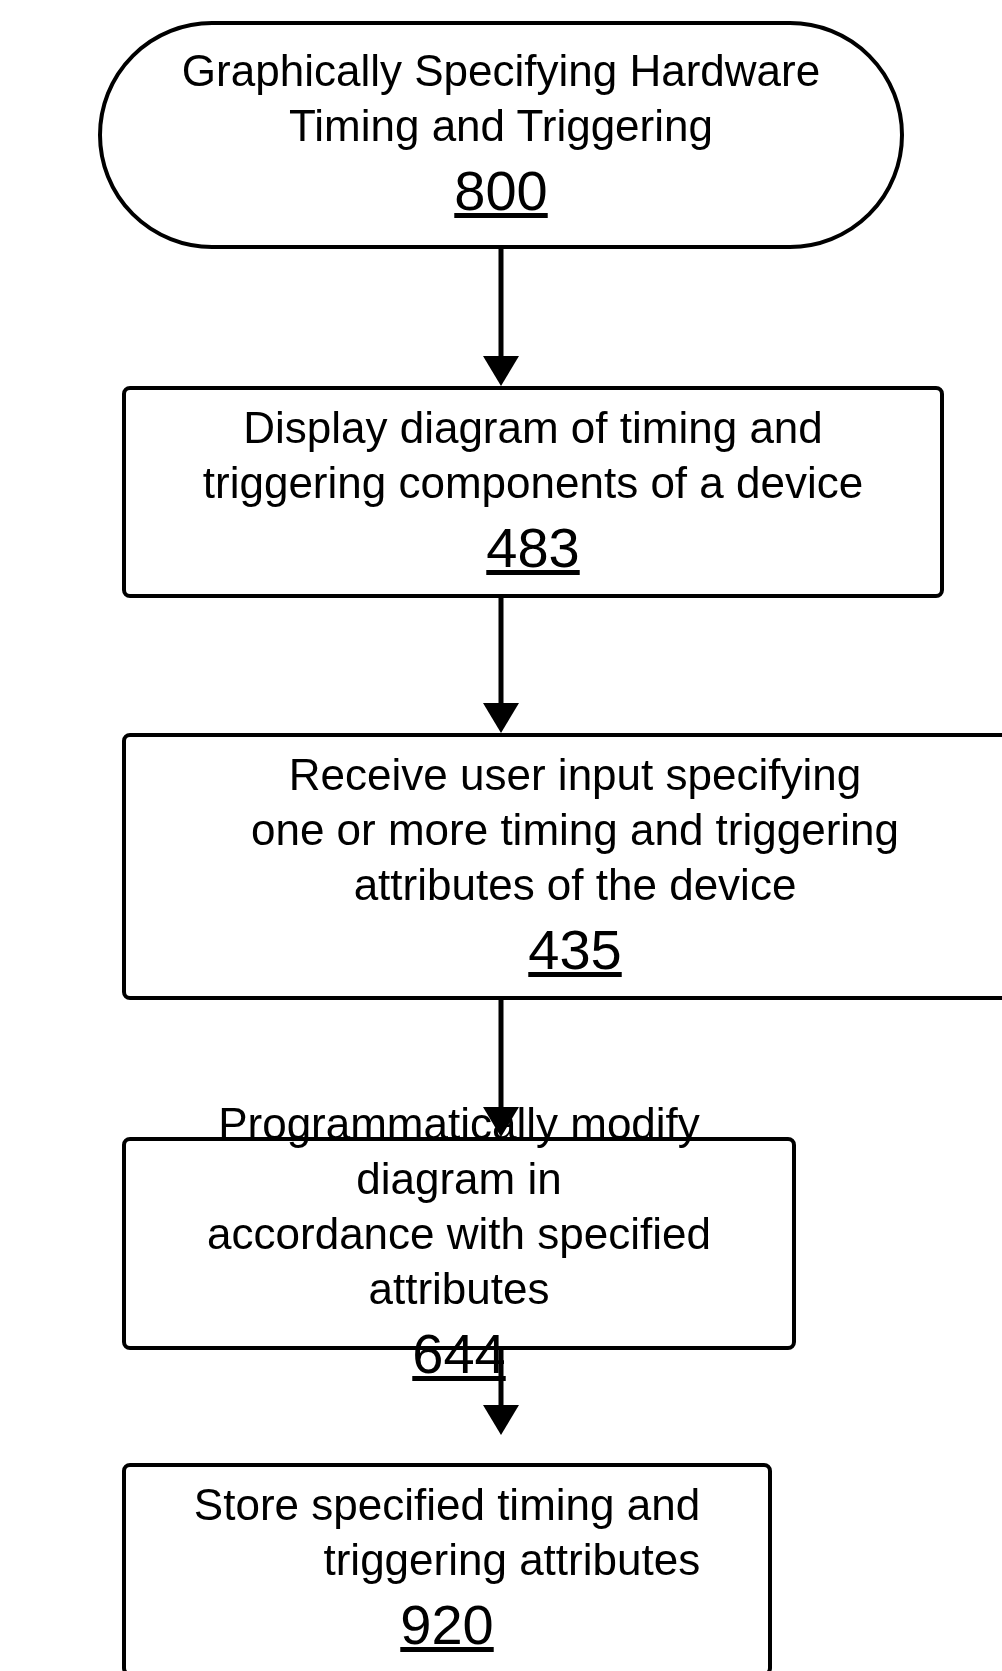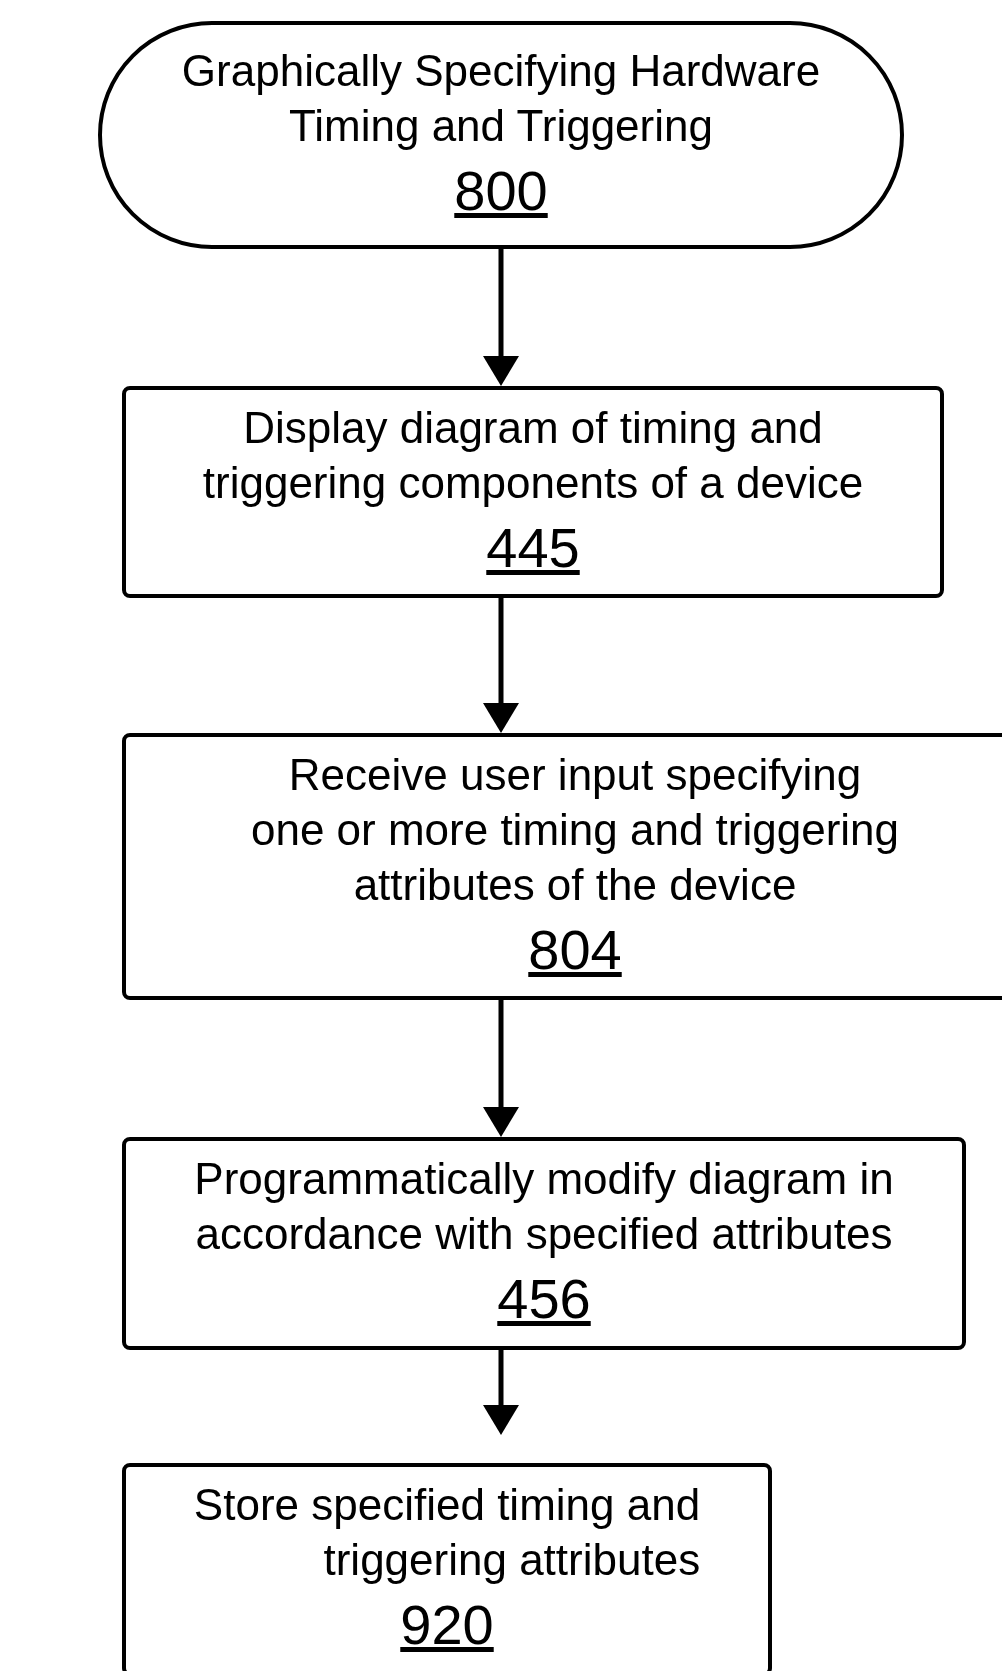--- a/index.html
+++ b/index.html
@@ -86,44 +86,44 @@
   </div>
 
   <div class="arrow" style="top:249px; height:137px; width:40px;">
     <div class="arrow-line" style="height:112px;"></div>
     <div class="arrow-head"></div>
   </div>
 
   <div class="node process" style="left:90px; top:386px; width:822px; height:212px;">
     <div class="node-title">Display diagram of timing and
 triggering components of a device</div>
-    <div class="node-ref">445</div>
+    <div class="node-ref">483</div>
   </div>
 
   <div class="arrow" style="top:598px; height:135px; width:40px;">
     <div class="arrow-line" style="height:110px;"></div>
     <div class="arrow-head"></div>
   </div>
 
   <div class="node process" style="left:90px; top:733px; width:906px; height:267px;">
     <div class="node-title">Receive user input specifying
 one or more timing and triggering
 attributes of the device</div>
-    <div class="node-ref">804</div>
+    <div class="node-ref">435</div>
   </div>
 
   <div class="arrow" style="top:1000px; height:137px; width:40px;">
     <div class="arrow-line" style="height:112px;"></div>
     <div class="arrow-head"></div>
   </div>
 
-  <div class="node process" style="left:90px; top:1137px; width:844px; height:213px;">
+  <div class="node process" style="left:90px; top:1137px; width:674px; height:213px;">
     <div class="node-title">Programmatically modify diagram in
 accordance with specified attributes</div>
-    <div class="node-ref">456</div>
+    <div class="node-ref">644</div>
   </div>
 
   <div class="arrow" style="top:1350px; height:85px; width:40px;">
     <div class="arrow-line" style="height:60px;"></div>
     <div class="arrow-head"></div>
   </div>
 
   <div class="node process" style="left:90px; top:1463px; width:650px; height:213px;text-align:right;">
     <div class="node-title">Store specified timing and
 triggering attributes</div>

